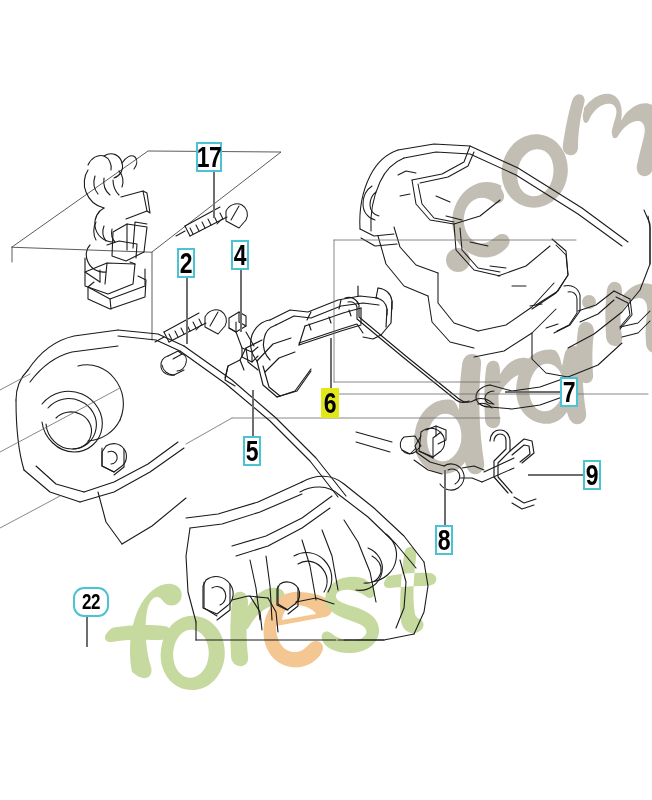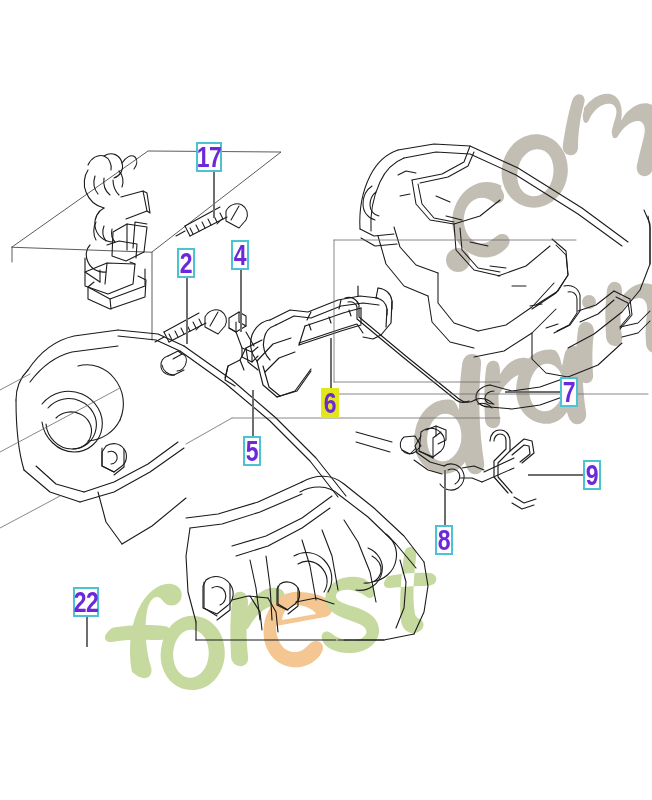--- a/index.html
+++ b/index.html
@@ -12,21 +12,21 @@
   #watermark{position:absolute;left:0;top:0;width:652px;height:800px;
              pointer-events:none;z-index:5;}
 
   
   #drawing{position:absolute;left:0;top:0;width:652px;height:800px;z-index:10;}
 
   
   .callout{position:absolute;z-index:40;box-sizing:border-box;
            display:flex;align-items:center;justify-content:center;
            border:2px solid #4cc3d2;background:#ffffff;
-           font-weight:bold;color:#6d28d9;line-height:1;
+           font-weight:bold;color:#000000;line-height:1;
            font-family:"Liberation Sans",sans-serif;}
   .callout.hl{background:#e2e818;border-color:#e2e818;}
   .callout span{display:block;transform:scaleY(1.25);letter-spacing:-0.5px;}
 
   .leader{position:absolute;background:#6e6e6e;z-index:30;}
   .leader.v{width:1.6px;}
   .leader.h{height:1.6px;}
 </style>
 </head>
 <body>
@@ -429,17 +429,17 @@
   </div>
 
   <div class="callout" style="left:583px;top:460px;width:18px;height:30px;font-size:23px;">
     <span>9</span>
   </div>
 
   <div class="callout" style="left:435px;top:525px;width:18px;height:30px;font-size:23px;">
     <span>8</span>
   </div>
 
-  <div class="callout" style="left:73px;top:587px;width:26px;height:30px;font-size:23px;">
+  <div class="callout" style="left:73px;top:587px;width:36px;height:30px;font-size:17px;border-radius:11px;">
     <span>22</span>
   </div>
 
 </div>
 
 </body></html>

